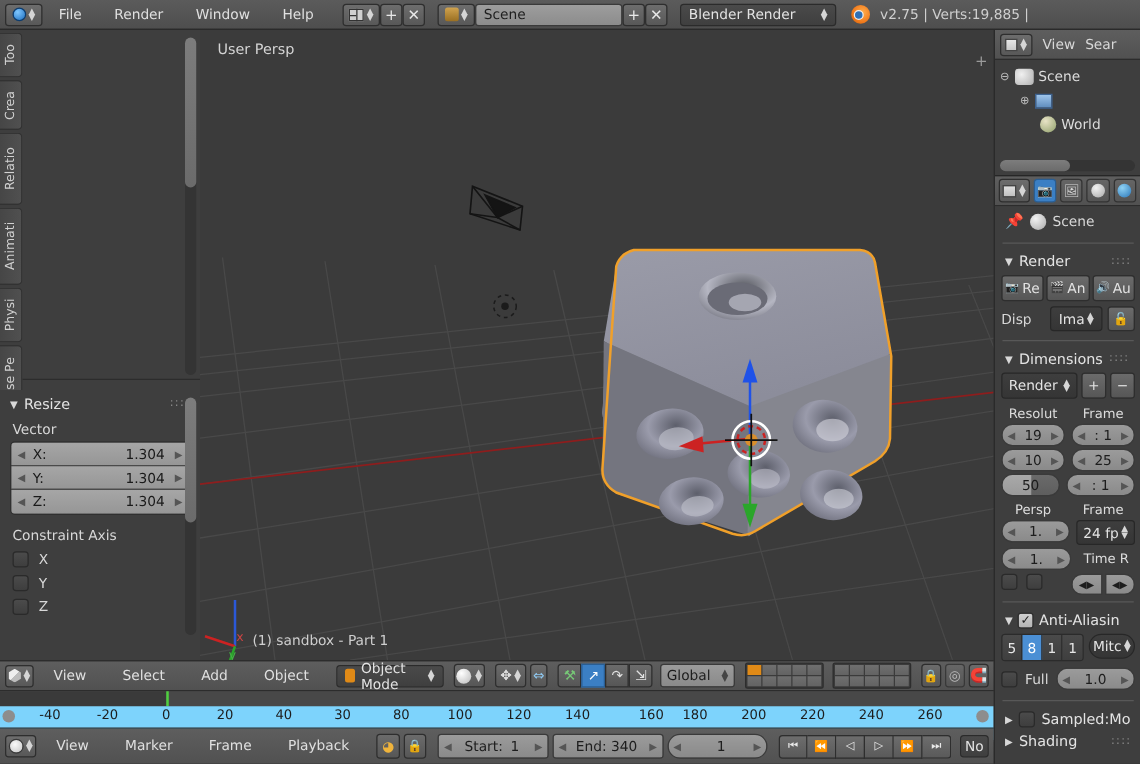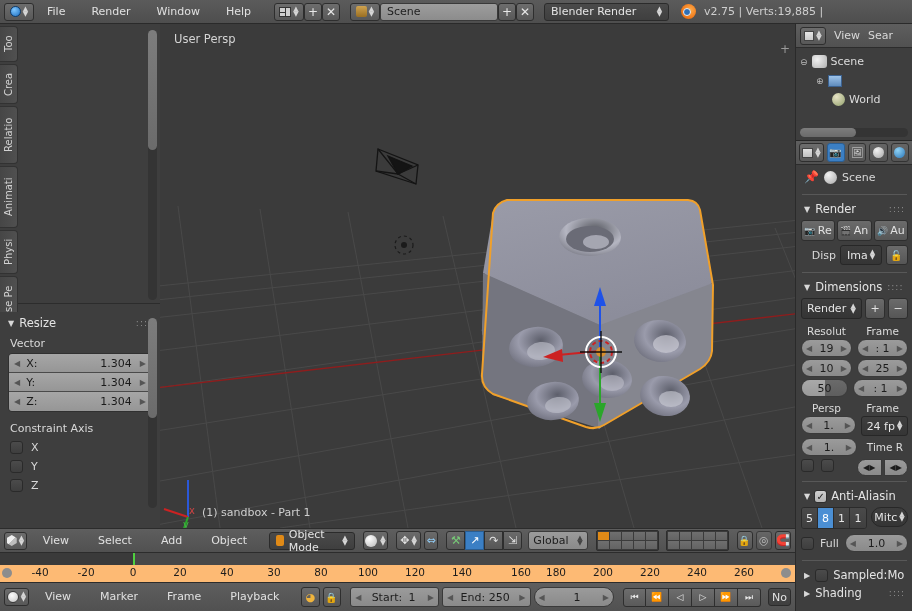--- a/index.html
+++ b/index.html
@@ -141,21 +141,21 @@
   .propbody { position:absolute; top:141px; left:0; width:117px; bottom:0; background:#3e3e3e; overflow:hidden;}
   .sep { height:1px; background:#585858; margin:5px 6px; }
   .twocol { display:flex; gap:5px; padding:0 5px; }
   .colhdr { flex:1; text-align:center; font-size:10.5px; color:#dcdcdc; }
 
   
   .timeline { position:absolute; left:0; top:553px; width:795px; height:58px; background:#3e3e3e;}
   .tl-strip { position:absolute; left:0; top:0; width:795px; height:12px; background:#484848; }
   .tl-range { position:absolute; left:0; top:0; height:12px; background:#3a3a3a; }
   .tl-play { position:absolute; top:0; width:2px; height:12px; background:#4fd03f; }
-  .tl-ruler { position:absolute; left:0; top:12px; width:795px; height:28px; background:#fdba74; border-bottom:1px solid #333;}
+  .tl-ruler { position:absolute; left:0; top:12px; width:795px; height:28px; background:#7dd3fc; border-bottom:1px solid #333;}
   .tick { position:absolute; top:1px; font-size:10.5px; color:#1c1c1c; transform:translateX(-50%); }
   .tl-header { position:absolute; left:0; top:29px; width:795px; height:29px; background:linear-gradient(#5e5e5e,#515151);
     display:flex; align-items:center; padding:0 4px; gap:3px; border-top:1px solid #2c2c2c;}
   .pb-btn { width:23px;height:19px;border-radius:2px;background:linear-gradient(#6d6d6d,#5a5a5a);border:1px solid #2e2e2e;
     display:flex;align-items:center;justify-content:center;color:#e9e9e9;font-size:9px;}
   .pb-group{ display:flex; }
   .pb-group .pb-btn{ border-radius:0; border-left:none; }
   .pb-group .pb-btn:first-child{ border-radius:3px 0 0 3px; border-left:1px solid #2e2e2e;}
   .pb-group .pb-btn:last-child{ border-radius:0 3px 3px 0;}
 </style>
@@ -517,21 +517,21 @@
 
       <div class="field" style="width:106px;height:20px;margin-left:6px">
         <span class="arrL">◀</span>
         <span style="margin-left:4px">Start:</span>
         <span style="margin-left:auto;margin-right:6px">1</span>
         <span class="arrR">▶</span>
       </div>
       <div class="field" style="width:106px;height:20px">
         <span class="arrL">◀</span>
         <span style="margin-left:4px">End:</span>
-        <span style="margin-left:auto;margin-right:6px">250</span>
+        <span style="margin-left:auto;margin-right:6px">340</span>
         <span class="arrR">▶</span>
       </div>
       <div class="field" style="width:96px;height:20px;border-radius:10px">
         <span class="arrL">◀</span>
         <span style="margin-left:auto;margin-right:8px">1</span>
         <span class="arrR">▶</span>
       </div>
 
       <div class="pb-group" style="margin-left:6px">
         <div class="pb-btn">⏮</div>
@@ -616,21 +616,21 @@
           <span style="font-size:9px">🎬</span>
           <span>An</span>
         </div>
         <div class="btn" style="flex:1;height:21px;gap:2px">
           <span style="font-size:9px">🔊</span>
           <span>Au</span>
         </div>
       </div>
 
       <div style="display:flex;align-items:center;gap:4px;padding:2px 5px">
-        <span style="flex:1;text-align:right">Disp</span>
+        <span style="flex:1;text-align:left">Disp</span>
         <div class="dark-field" style="width:42px;height:20px;gap:2px">
           <span>Ima</span>
           <span class="spinner">▲<br>▼</span>
         </div>
         <div class="btn" style="width:22px;height:20px">
           <span style="font-size:10px">🔓</span>
         </div>
       </div>
 
       <div class="sep"></div>

